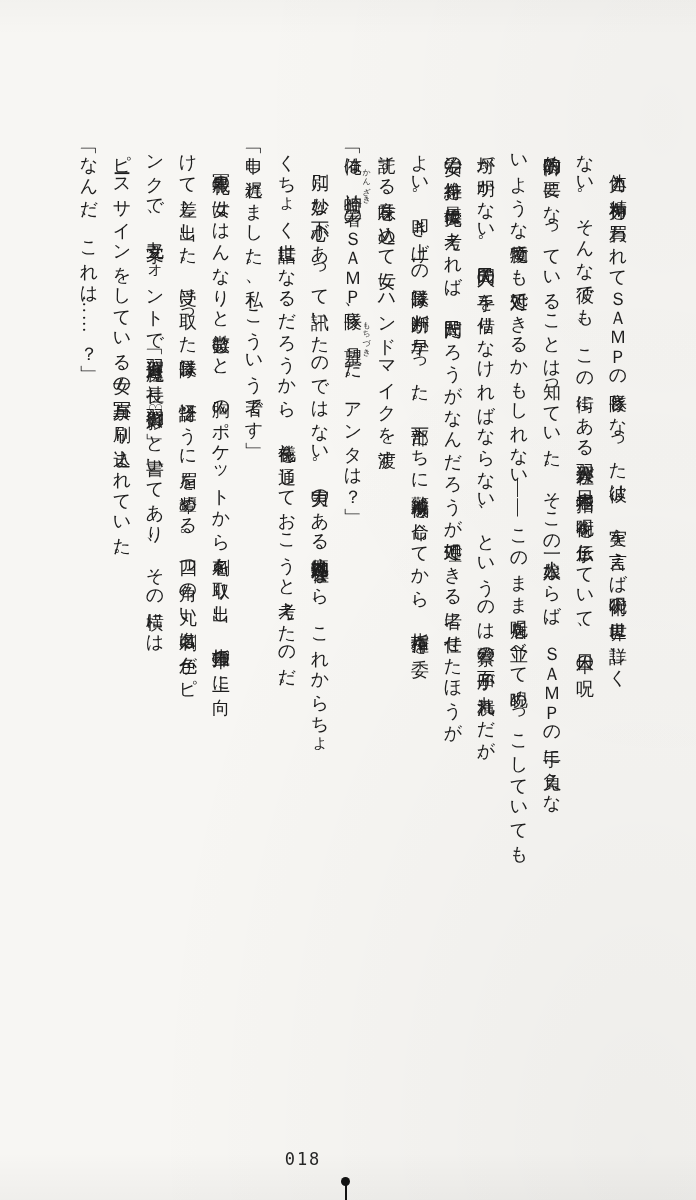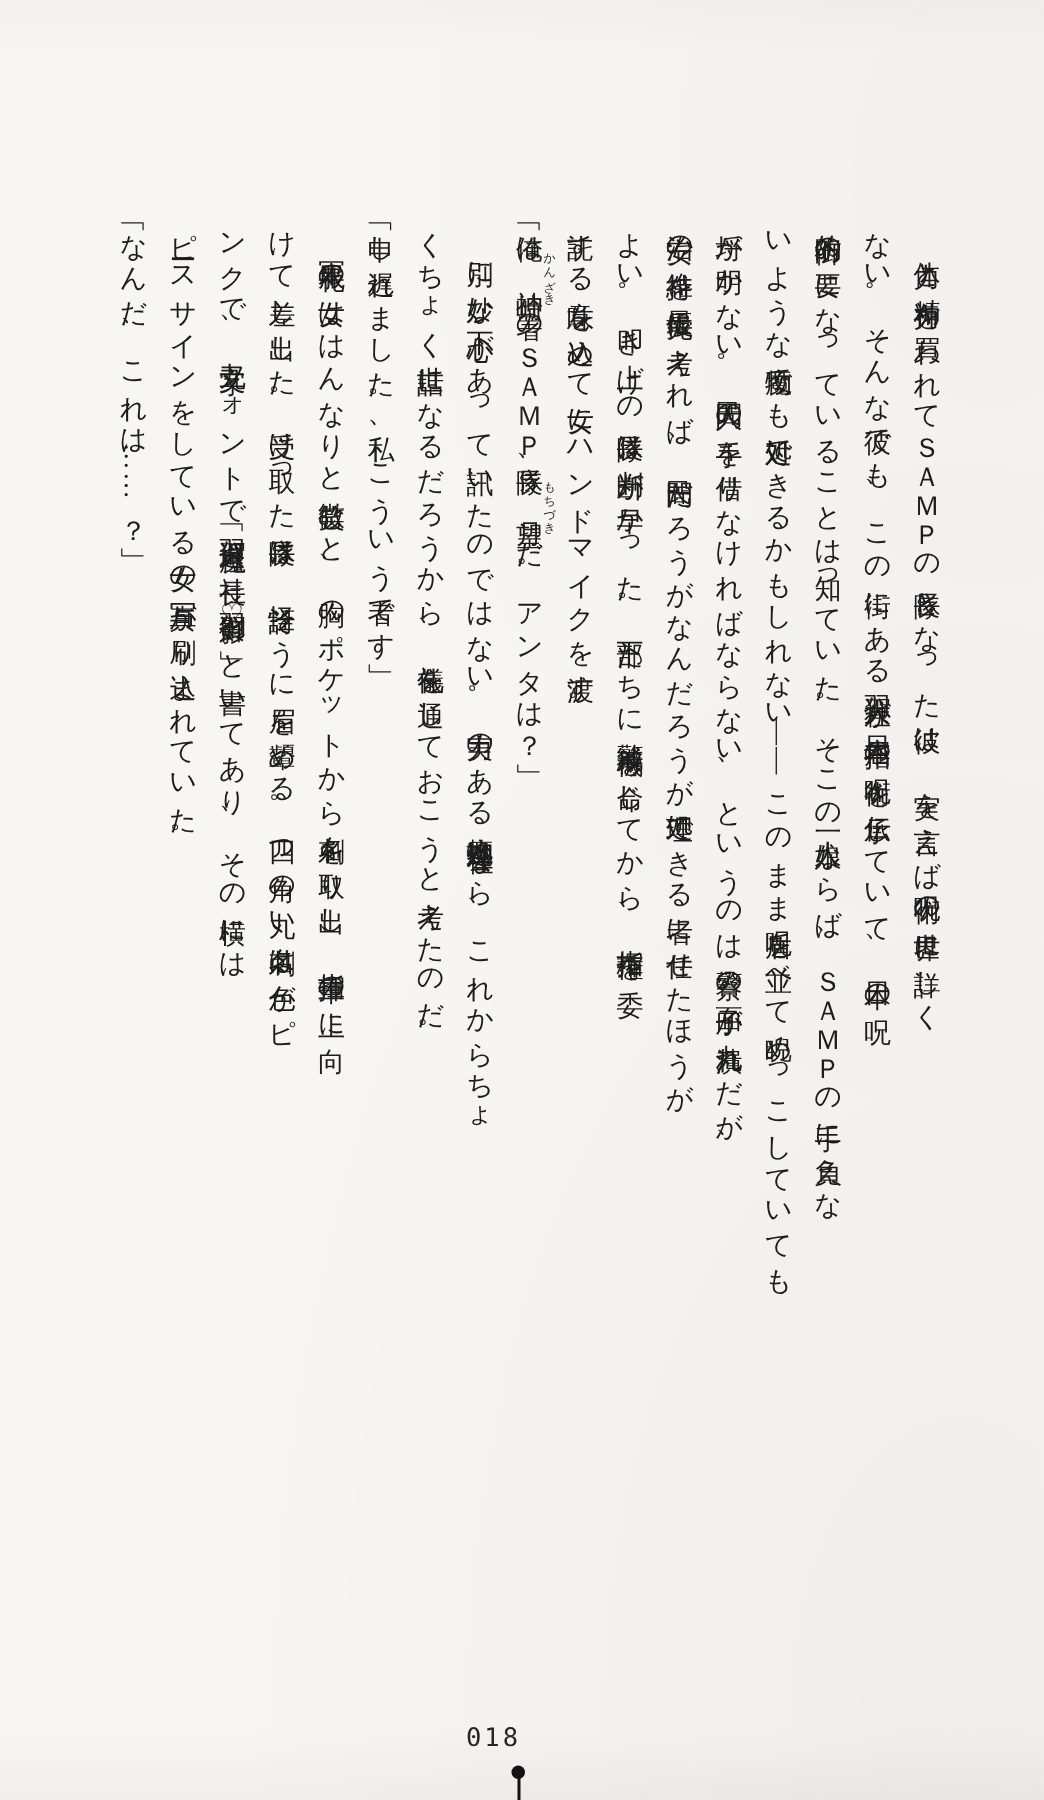--- a/index.html
+++ b/index.html
@@ -52,21 +52,20 @@
     position: absolute;
     top: 1149px;
     left: 0;
     width: 604px;
     text-align: center;
     font-family: "DejaVu Sans Mono", "Liberation Mono", monospace;
     font-size: 17px;
     letter-spacing: 2px;
     text-indent: 2px;
     color: #262626;
-    padding-left: 26px;
   }
   .ornament { position: absolute; left: 0; top: 0; width: 696px; height: 1200px; pointer-events: none; }
   .orn-dot {
     position: absolute;
     top: 1177px;
     left: 341px;
     width: 9px;
     height: 9px;
     border-radius: 50%;
     background: #121212;

